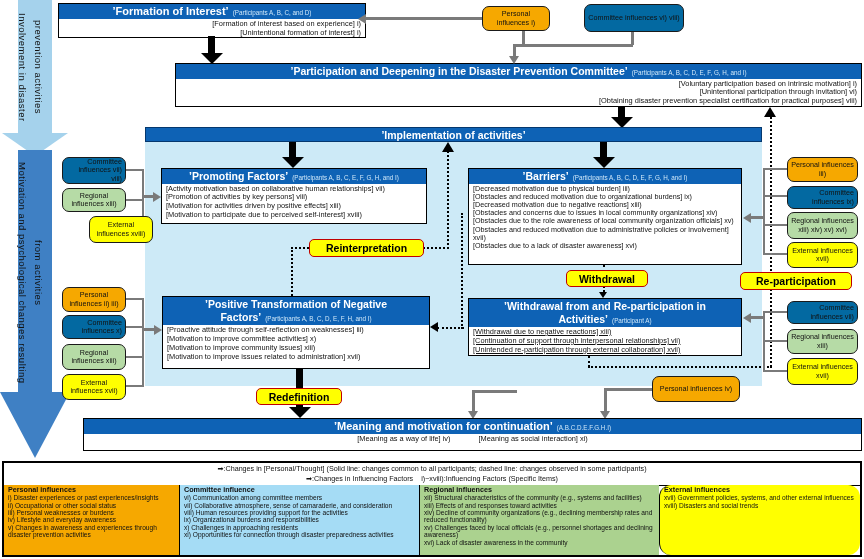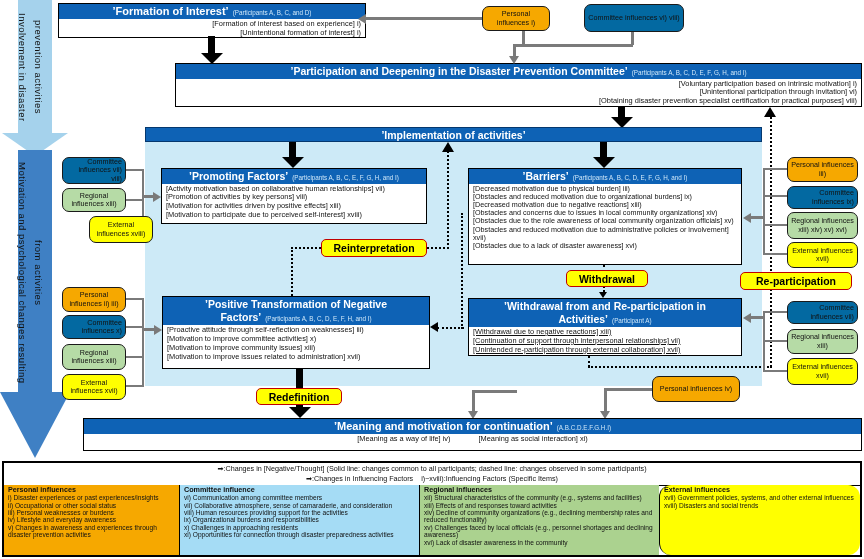--- a/index.html
+++ b/index.html
@@ -231,28 +231,28 @@
   <div class="inf inf-blue" style="left:787px; top:186px; width:71px; height:23px;">Committee influences ix)</div>
   <div class="inf inf-green" style="left:787px; top:212px; width:71px; height:27px;">Regional influences xiii) xiv) xv) xvi)</div>
   <div class="inf inf-yellow" style="left:787px; top:242px; width:71px; height:26px;">External influences xvii)</div>
 
   <div class="inf inf-blue" style="left:787px; top:301px; width:71px; height:23px;">Committee influences vii)</div>
   <div class="inf inf-green" style="left:787px; top:329px; width:71px; height:25px;">Regional influences xiii)</div>
   <div class="inf inf-yellow" style="left:787px; top:358px; width:71px; height:27px;">External influences xvii)</div>
 
   <div class="inf inf-orange" style="left:652px; top:376px; width:88px; height:26px;">Personal influences iv)</div>
 
-  <div class="tag" style="left:321px; top:239px; width:106px; height:18px;text-align:center;">Reinterpretation</div>
+  <div class="tag" style="left:309px; top:239px; width:115px; height:18px;text-align:center;">Reinterpretation</div>
   <div class="tag" style="left:566px; top:270px; width:82px; height:17px;">Withdrawal</div>
   <div class="tag" style="left:740px; top:272px; width:112px; height:18px;">Re-participation</div>
   <div class="tag" style="left:256px; top:388px; width:86px; height:17px;">Redefinition</div>
 
   <div class="legend" style="left:2px; top:461px; width:860px; height:96px;">
     <div class="lnotes">
-      <div>➡:Changes in [Negative/Thought] (Solid line: changes common to all participants; dashed line: changes observed in some participants)</div>
+      <div>➡:Changes in [Personal/Thought] (Solid line: changes common to all participants; dashed line: changes observed in some participants)</div>
       <div>➡:Changes in Influencing Factors&nbsp;&nbsp;&nbsp;&nbsp;i)~xviii):Influencing Factors (Specific Items)</div>
     </div>
     <div class="lcol" style="left:0; width:175px; background:#F6A800;">
       <div class="ltitle">Personal influences</div>
       <div>
           <div>i) Disaster experiences or past experiences/insights</div>
           <div>ii) Occupational or other social status</div>
           <div>iii) Personal weaknesses or burdens</div>
           <div>iv) Lifestyle and everyday awareness</div>
           <div>v) Changes in awareness and experiences through disaster prevention activities</div>

